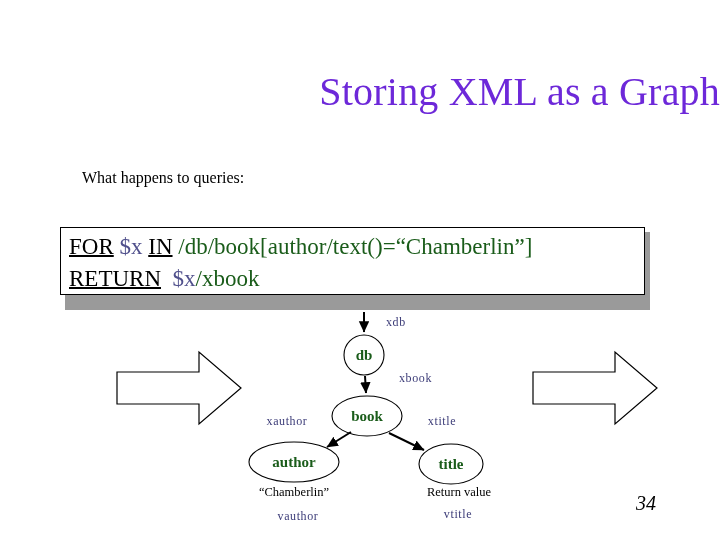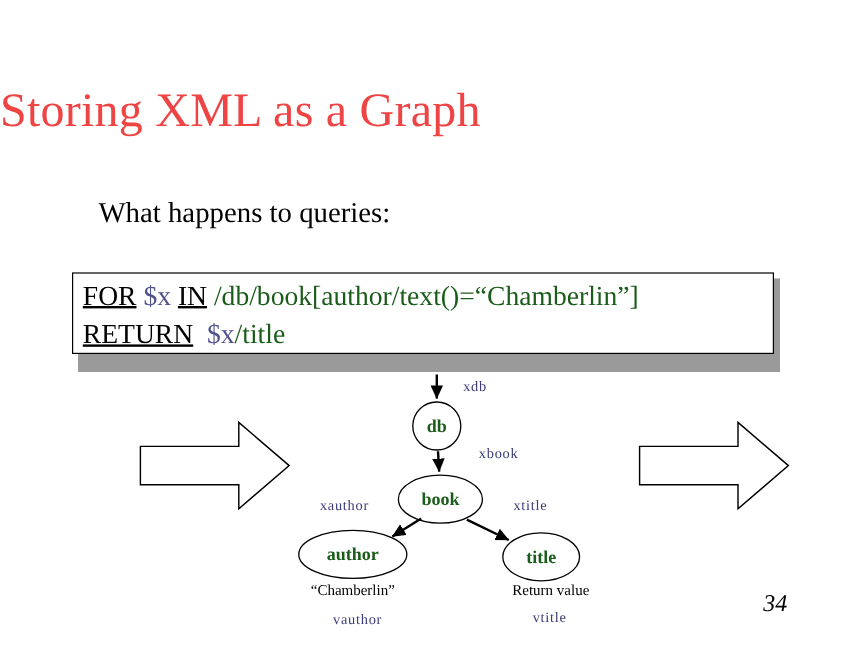--- a/index.html
+++ b/index.html
@@ -23,35 +23,35 @@
     height: 540px;
     background: #ffffff;
   }
 
   
   #slide-title {
     position: absolute;
     left: 0;
     top: 68px;
     width: 720px;
-    text-align: left;
+    text-align: right;
     font-size: 40px;
     line-height: 48px;
     font-weight: normal;
     letter-spacing: 0.2px;
-    color: #ef4444;
+    color: #6d28d9;
     white-space: nowrap;
   }
 
   
   #bullet-text {
     position: absolute;
     left: 82px;
     top: 165px;
-    font-size: 24px;
+    font-size: 16px;
     line-height: 26px;
     color: #000000;
     white-space: nowrap;
   }
 
   
   #query-box-shadow {
     position: absolute;
     left: 65px;
     top: 232px;
@@ -156,21 +156,21 @@
 <div id="slide">
 
   <div id="slide-title">Storing XML as a Graph</div>
 
   <div id="bullet-text">What happens to queries:</div>
 
   <div id="query-box-shadow"></div>
   <div id="query-box">
     <div id="query-lines">
       <div class="query-line"><span class="kw">FOR</span><span class="plain">&nbsp;</span><span class="var">$x</span><span class="plain">&nbsp;</span><span class="kw">IN</span><span class="plain">&nbsp;</span><span class="path">/db/book[author/text()=“Chamberlin”]</span></div>
-      <div class="query-line"><span class="kw">RETURN</span><span class="plain">&nbsp;&nbsp;</span><span class="var">$x</span><span class="path">/title</span></div>
+      <div class="query-line"><span class="kw">RETURN</span><span class="plain">&nbsp;&nbsp;</span><span class="var">$x</span><span class="path">/xbook</span></div>
     </div>
   </div>
 
   <div id="graph">
     <svg width="720" height="240" viewBox="0 0 720 240" xmlns="http://www.w3.org/2000/svg">
       <defs>
         <marker id="arrowhead" markerWidth="7" markerHeight="7" refX="5.4" refY="2.6" orient="auto" markerUnits="strokeWidth">
           <path d="M0,0 L0,5.2 L5.6,2.6 z" fill="#000000"></path>
         </marker>
       </defs>

